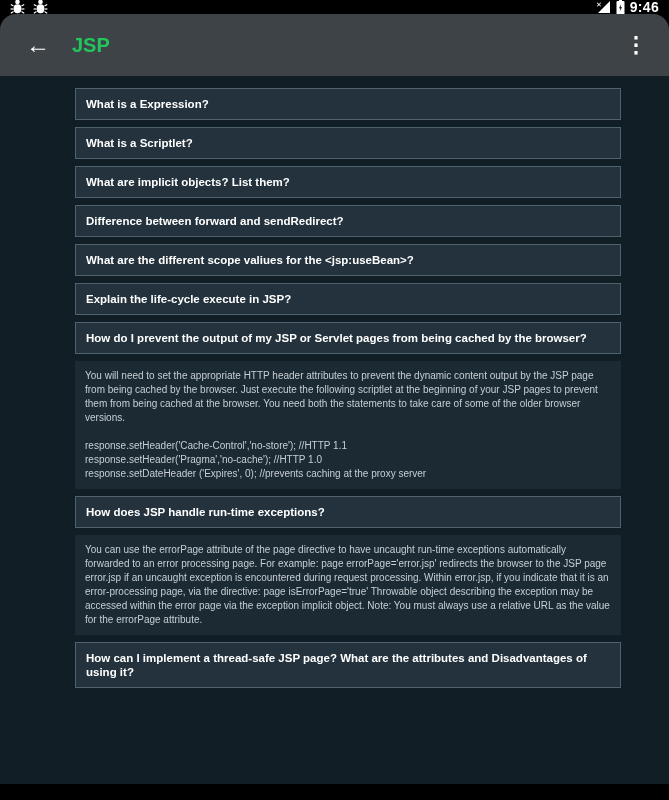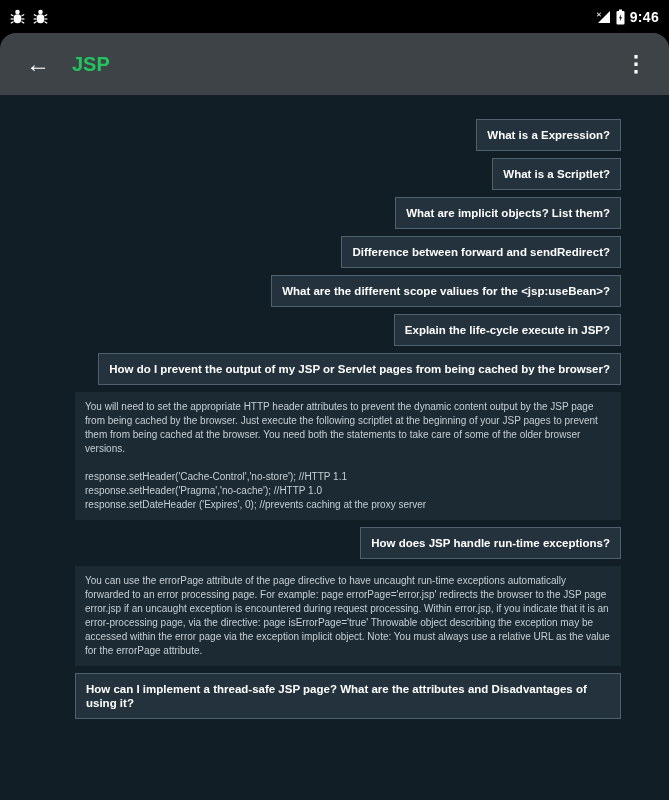--- a/index.html
+++ b/index.html
@@ -5,21 +5,21 @@
   * { margin: 0; padding: 0; box-sizing: border-box; }
   html, body { width: 669px; height: 800px; overflow: hidden; }
   body {
     background: #000;
     font-family: "Liberation Sans", sans-serif;
     -webkit-font-smoothing: antialiased;
   }
 
   
   .status-bar {
-    height: 33px;
+    height: 14px;
     background: #000;
     display: flex;
     align-items: center;
     justify-content: space-between;
     padding: 0 10px;
     color: #fff;
   }
   .status-left, .status-right { display: flex; align-items: center; gap: 8px; }
   .status-right { gap: 5px; }
   .status-time { font-size: 14px; font-weight: bold; color: #fff; letter-spacing: 0.3px; }
@@ -66,26 +66,25 @@
     font-weight: bold;
     cursor: pointer;
     padding: 0 2px;
     line-height: 1;
   }
 
   
   .content {
     flex: 1;
     overflow: hidden;
-    padding: 24px 48px 0 75px;
+    padding: 12px 48px 0 75px;
     display: flex;
     flex-direction: column;
     gap: 7px;
     background: #121e26;
-    align-items: flex-end;
   }
   .question {
     background: #23323c;
     border: 1px solid #4e626d;
     color: #ffffff;
     font-size: 11.5px;
     font-weight: bold;
     line-height: 14px;
     padding: 8px 10px;
     cursor: pointer;

